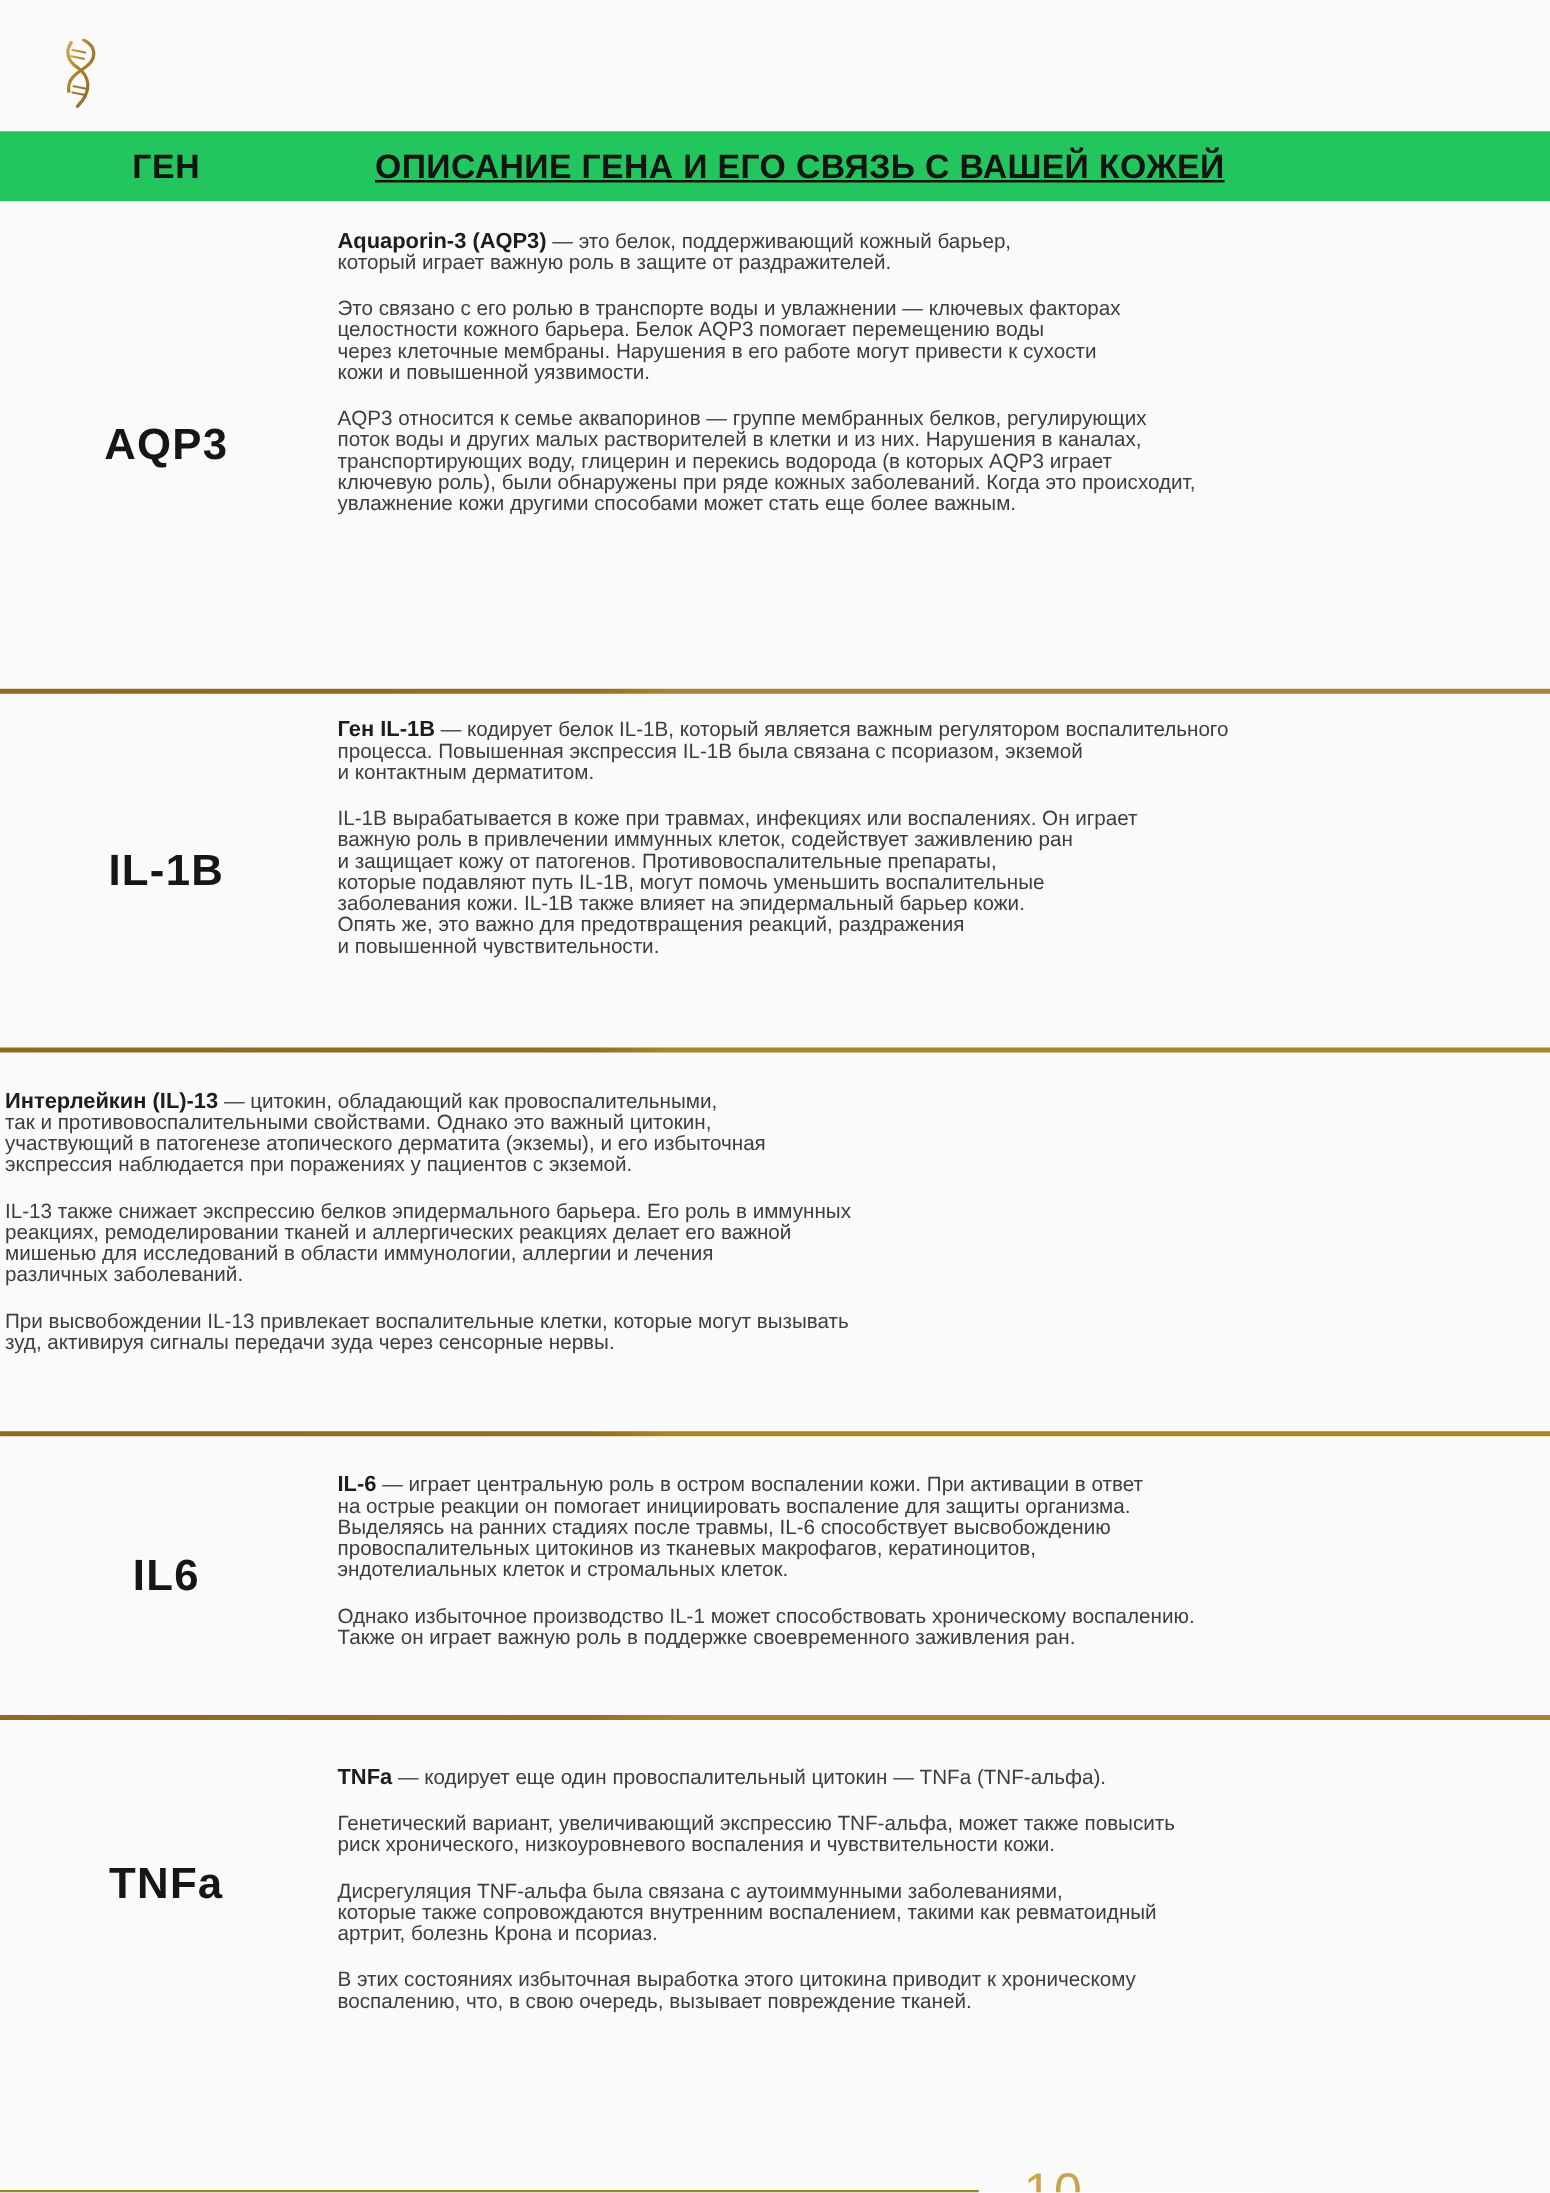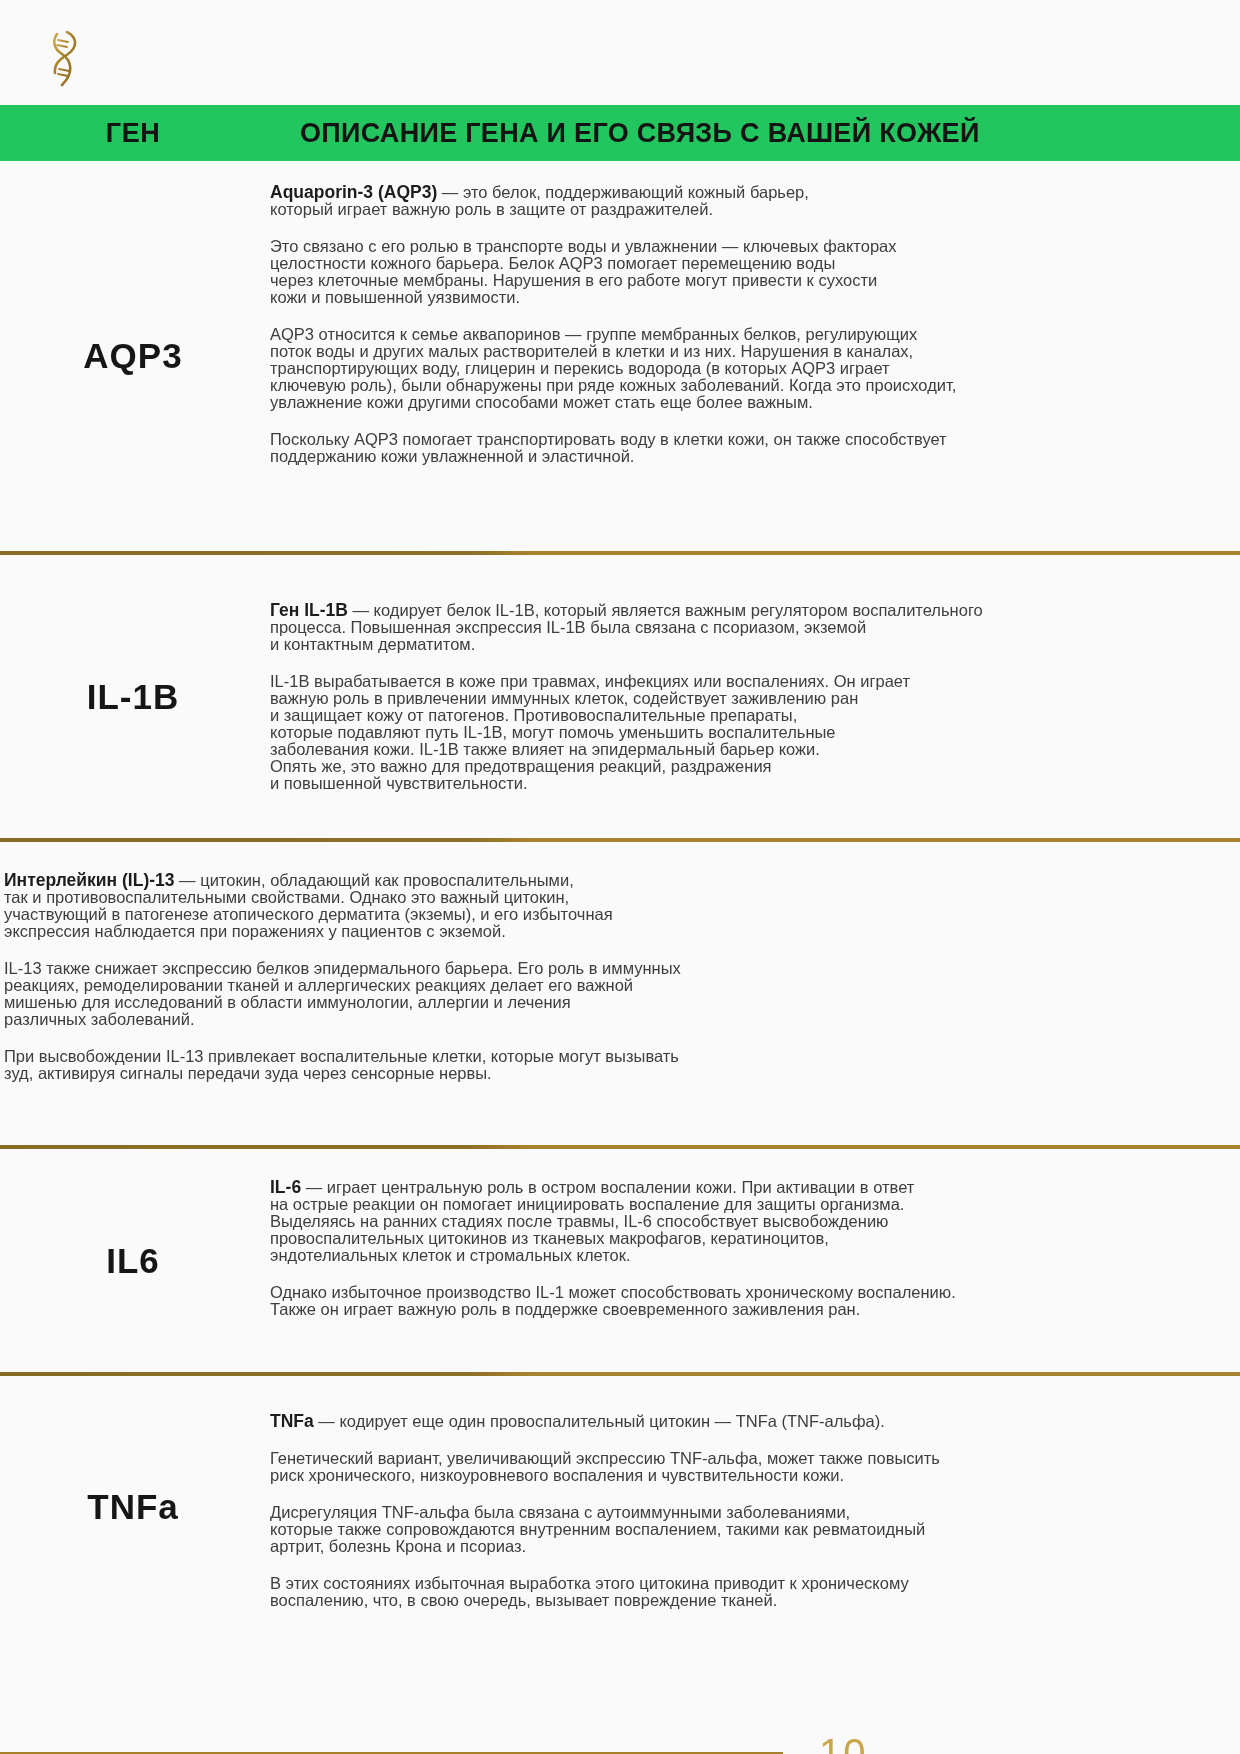--- a/index.html
+++ b/index.html
@@ -14,21 +14,21 @@
   .header-band{
     margin-top:105px;height:56px;background:#22c55e;
     display:flex;align-items:center;
   }
   .header-gene-col{
     width:266px;display:flex;justify-content:center;
     font-weight:700;font-size:27px;color:#141414;letter-spacing:.5px;
   }
   .header-desc-col{
     flex:1;padding-left:34px;
-    font-weight:700;font-size:27px;color:#141414;letter-spacing:.3px;
+    font-weight:700;font-size:27px;color:#141414;letter-spacing:.3px;text-decoration:underline;
   }
   .row{display:flex;}
   .gene-cell{
     width:266px;display:flex;align-items:center;justify-content:center;
   }
   .gene-label{
     font-weight:700;font-size:35px;color:#161616;letter-spacing:1px;
   }
   .desc-cell{
     flex:1;padding-right:60px;
@@ -37,21 +37,21 @@
     margin:0 0 20px 4px;
     font-size:16.5px;line-height:17px;color:#3e3e3e;
     white-space:pre-line;
   }
   .para b{color:#1d1d1d;font-size:17.5px;}
   .row-aqp3{height:390px}
   .row-il1b{height:283px}
   .row-il13{height:303px}
   .row-il6{height:223px}
   .row-tnfa{height:262px}
-  .pt23{padding-top:23px}.pt40{padding-top:47px}.pt38{padding-top:30px}.pt37{padding-top:37px}
+  .pt23{padding-top:23px}.pt40{padding-top:20px}.pt38{padding-top:30px}.pt37{padding-top:37px}
   .divider{
     height:4px;width:100%;
     background:linear-gradient(90deg,#8a6b25 0%,#8e6f27 38%,#a8842e 43%,#a8842e 100%);
   }
   .footer{
     position:absolute;left:0;top:1731px;width:100%;
     display:flex;align-items:center;
   }
   .footer-line{width:783px;height:3px;background:#a5812c;}
   .page-number{
@@ -91,22 +91,20 @@
 который играет важную роль в защите от раздражителей.</span></p>
       <p class="para"><span>Это связано с его ролью в транспорте воды и увлажнении — ключевых факторах
 целостности кожного барьера. Белок AQP3 помогает перемещению воды
 через клеточные мембраны. Нарушения в его работе могут привести к сухости
 кожи и повышенной уязвимости.</span></p>
       <p class="para"><span>AQP3 относится к семье аквапоринов — группе мембранных белков, регулирующих
 поток воды и других малых растворителей в клетки и из них. Нарушения в каналах,
 транспортирующих воду, глицерин и перекись водорода (в которых AQP3 играет
 ключевую роль), были обнаружены при ряде кожных заболеваний. Когда это происходит,
 увлажнение кожи другими способами может стать еще более важным.</span></p>
-      <p class="para"><span>Поскольку AQP3 помогает транспортировать воду в клетки кожи, он также способствует
-поддержанию кожи увлажненной и эластичной.</span></p>
     </div>
   </section>
   <div class="divider"></div>
 
   <section class="row row-il1b">
     <div class="gene-cell">
       <div class="gene-label">IL-1B</div>
     </div>
     <div class="desc-cell pt40">
       <p class="para"><b>Ген IL-1B</b><span> — кодирует белок IL-1B, который является важным регулятором воспалительного

